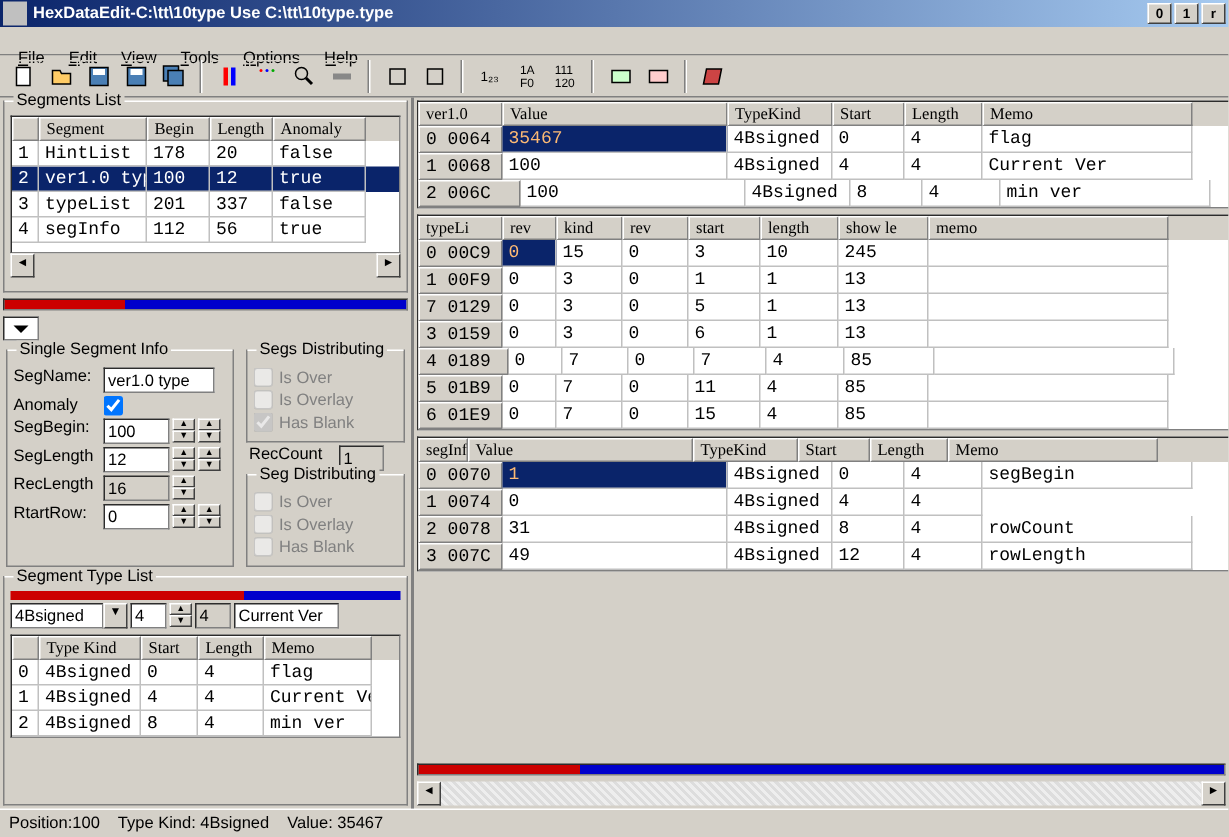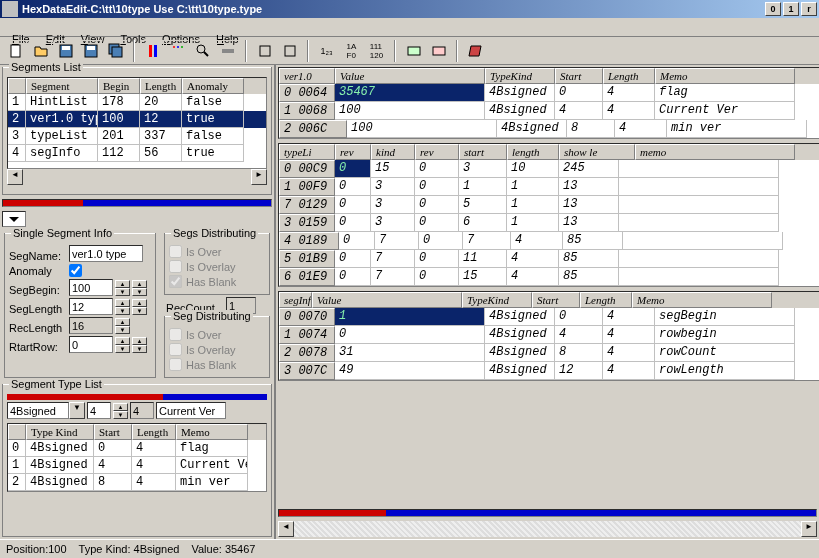--- a/index.html
+++ b/index.html
@@ -10,35 +10,35 @@
 .winbtns { display: flex; gap: 2px; }
 .winbtn { width: 16px; height: 14px; background: #d4d0c8; border: 1px solid; border-color: #fff #404040 #404040 #fff; font-size: 9px; text-align: center; line-height: 12px; color: black; cursor: pointer; font-family: Marlett, sans-serif; }
 .menubar { background: #d4d0c8; height: 19px; display: flex; align-items: center; padding: 0 4px; border-bottom: 1px solid #808080; }
 .menuitem { padding: 2px 8px; cursor: pointer; margin-top: 24px; }
 .menuitem:first-letter { text-decoration: underline; }
 .toolbar { background: #d4d0c8; height: 28px; display: flex; align-items: center; padding: 2px 4px; gap: 2px; border-bottom: 1px solid #808080; }
 .tbtn { width: 23px; height: 22px; border: 1px solid #d4d0c8; display: flex; align-items: center; justify-content: center; cursor: pointer; }
 .tsep { width: 6px; height: 22px; border-left: 1px solid #808080; border-right: 1px solid #fff; margin: 0 4px; width: 2px; }
 .content { display: flex; height: calc(100% - 18px - 19px - 28px - 19px); }
 .leftpane { width: 276px; display: flex; flex-direction: column; border-right: 2px solid #808080; }
-.rightpane { flex: 1; display: flex; flex-direction: column; overflow: hidden; font-style: italic; }
+.rightpane { flex: 1; display: flex; flex-direction: column; overflow: hidden; }
 .groupbox { border: 1px solid #808080; border-top: none; margin: 2px; position: relative; padding: 10px 4px 4px 4px; }
 .groupbox .legend { position: absolute; top: -6px; left: 6px; background: #d4d0c8; padding: 0 2px; font-size: 11px; }
 .grouptop { border-top: 1px solid #fff; height: 1px; position: absolute; top: 0; left: 0; right: 0; }
 .grid { background: white; border: 1px inset #808080; width: 100%; font-family: "Courier New", monospace; font-size: 12px; }
 .grid-head { display: flex; background: #d4d0c8; }
 .grid-head .gh { border: 1px solid; border-color: #fff #808080 #808080 #fff; padding: 1px 4px; font-family: Tahoma; font-size: 11px; overflow: hidden; white-space: nowrap; }
 .grid-body .gr { display: flex; }
 .grid-body .gr.sel { background: #0a246a; color: white; }
 .grid-body .gc { border-right: 1px solid #c0c0c0; border-bottom: 1px solid #c0c0c0; padding: 1px 4px; overflow: hidden; white-space: nowrap; }
 .grid-body .gc.rh { background: #d4d0c8; border: 1px solid; border-color: #fff #808080 #808080 #fff; font-family: "Courier New", monospace; }
-.grid-body .gc.selcell { background: #0a246a; color: #86efac; }
+.grid-body .gc.selcell { background: #0a246a; color: #fdba74; }
 .ssinfo { display: flex; gap: 4px; margin: 2px; }
 .ssleft { flex: 1; }
-.formrow { display: flex; align-items: flex-end; margin: 2px 0; gap: 2px; }
+.formrow { display: flex; align-items: flex-start; margin: 2px 0; gap: 2px; }
 .formrow label { width: 58px; font-size: 11px; }
 .txt { border: 1px inset #808080; background: white; padding: 1px 2px; font-size: 11px; height: 17px; }
 .txt.ro { background: #d4d0c8; }
 .chk { width: 13px; height: 13px; }
 .spin { display: flex; flex-direction: column; }
 .spinbtn { width: 15px; height: 8px; border: 1px solid; border-color: #fff #404040 #404040 #fff; background: #d4d0c8; font-size: 6px; text-align: center; line-height: 6px; cursor: pointer; }
 .dropdown { display: flex; align-items: center; }
 .dropbtn { width: 16px; height: 17px; border: 1px solid; border-color: #fff #404040 #404040 #fff; background: #d4d0c8; font-size: 8px; text-align: center; }
 .blackbtn { width: 24px; height: 16px; background: white; border: 1px inset #808080; display: flex; align-items: center; justify-content: center; cursor: pointer; }
 .blackbtn span { border: 5px solid transparent; border-top: 5px solid black; margin-top: 5px; }
@@ -412,21 +412,21 @@
     </div>
 
     <div class="grid" style="margin:2px">
       <div class="grid-head">
         <div class="gh" style="width:56px">typeLi</div>
         <div class="gh" style="width:36px">rev</div>
         <div class="gh" style="width:44px">kind</div>
         <div class="gh" style="width:44px">rev</div>
         <div class="gh" style="width:48px">start</div>
         <div class="gh" style="width:52px">length</div>
-        <div class="gh" style="width:76px">show le</div>
+        <div class="gh" style="width:60px">show le</div>
         <div class="gh" style="width:160px">memo</div>
       </div>
       <div class="grid-body" id="t2-body">
           <div class="gr">
             <div class="gc rh" style="width:56px">0 00C9</div>
             <div class="gc selcell" style="width:36px">0</div>
             <div class="gc" style="width:44px">15</div>
             <div class="gc" style="width:44px">0</div>
             <div class="gc" style="width:48px">3</div>
             <div class="gc" style="width:52px">10</div>
@@ -513,21 +513,20 @@
             <div class="gc" style="width:48px">0</div>
             <div class="gc" style="width:52px">4</div>
             <div class="gc" style="width:140px">segBegin</div>
           </div>
           <div class="gr">
             <div class="gc rh" style="width:56px">1 0074</div>
             <div class="gc" style="width:150px">0</div>
             <div class="gc" style="width:70px">4Bsigned</div>
             <div class="gc" style="width:48px">4</div>
             <div class="gc" style="width:52px">4</div>
-            <div class="gc" style="width:140px">rowbegin</div>
           </div>
           <div class="gr">
             <div class="gc rh" style="width:56px">2 0078</div>
             <div class="gc" style="width:150px">31</div>
             <div class="gc" style="width:70px">4Bsigned</div>
             <div class="gc" style="width:48px">8</div>
             <div class="gc" style="width:52px">4</div>
             <div class="gc" style="width:140px">rowCount</div>
           </div>
           <div class="gr">

